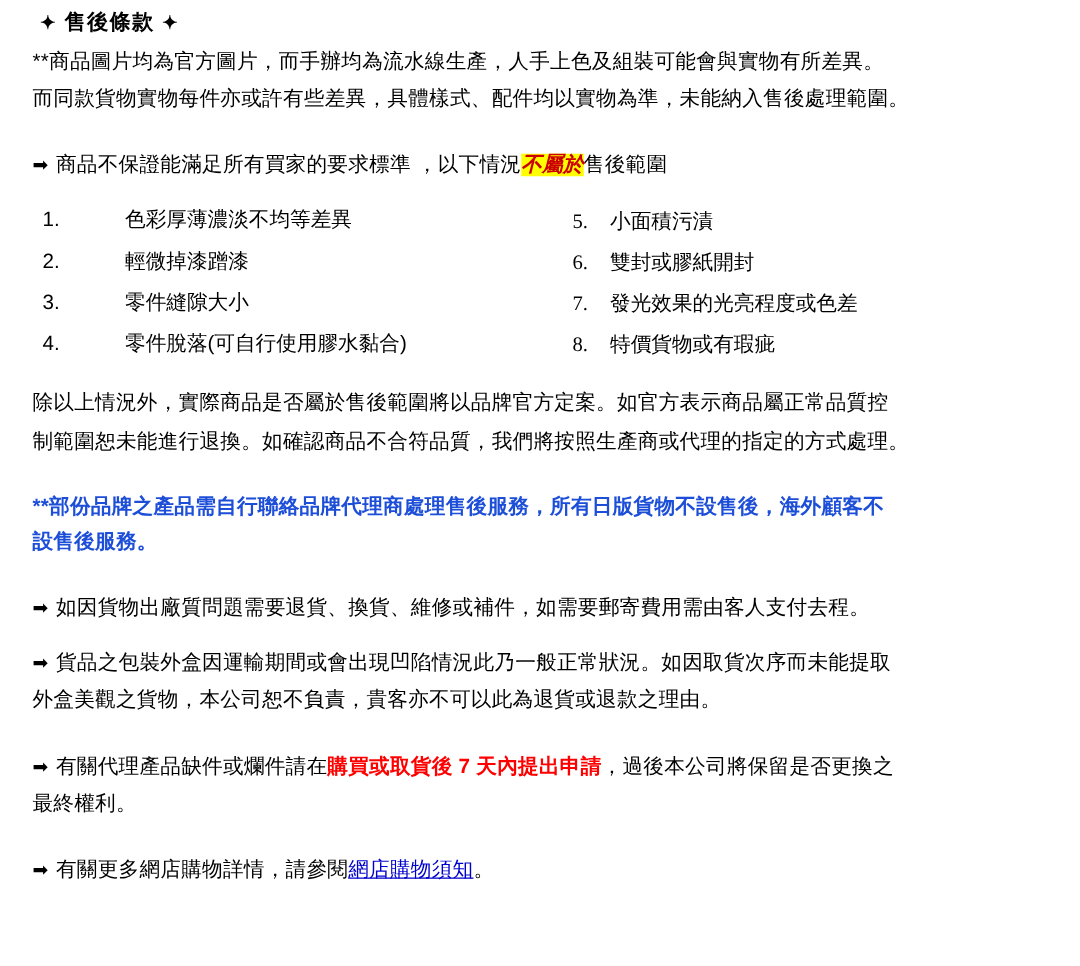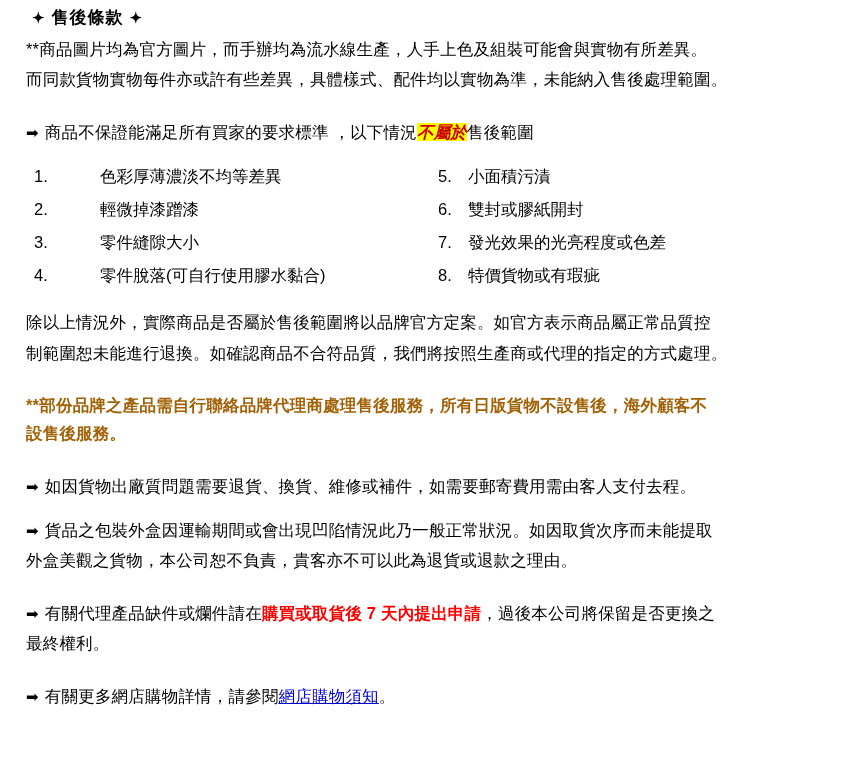--- a/index.html
+++ b/index.html
@@ -65,35 +65,35 @@
     margin: 14px 0 0 0;
     height: 118px;
   }
   .list-col {
     position: absolute;
     top: 0;
     font-size: 16.5px;
     line-height: 2.0;
   }
   .list-col.left { left: 8px; }
-  .list-col.right { left: 412px; }
+  .list-col.right { left: 432px; font-family: Liberation Serif, serif; }
   .li {
     white-space: nowrap;
   }
   .li .num {
     display: inline-block;
     width: 66px;
   }
   .li.r .num {
     width: 30px;
   }
   .spacer-lg { height: 30px; }
   .spacer-sm { height: 14px; }
   .para-red {
-    color: #a16207;
+    color: #1d4ed8;
     font-weight: bold;
     font-size: 16.5px;
     line-height: 1.72;
     margin: 0;
     letter-spacing: 0.2px;
   }
 </style>
 </head>
 <body>
 

